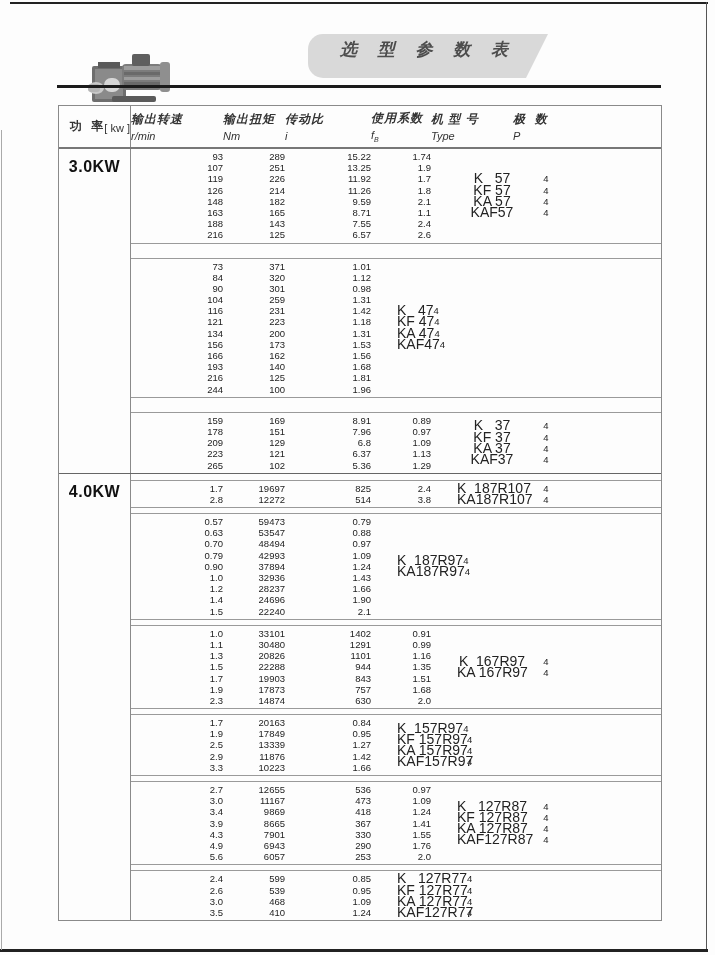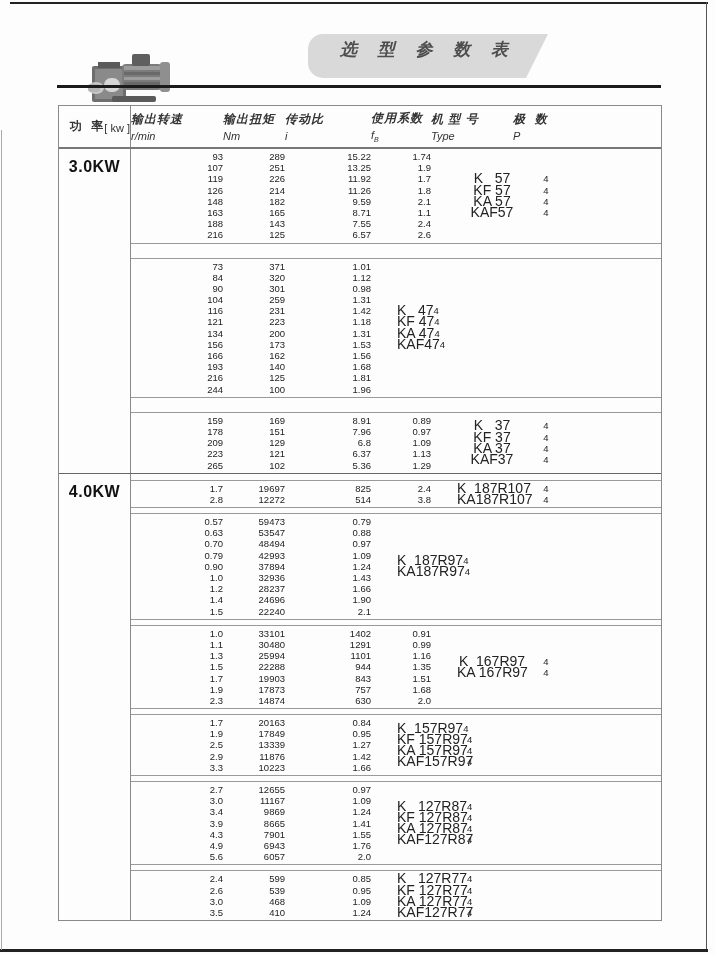--- a/index.html
+++ b/index.html
@@ -385,21 +385,21 @@
                 <div class="line">1.1</div>
                 <div class="line">1.3</div>
                 <div class="line">1.5</div>
                 <div class="line">1.7</div>
                 <div class="line">1.9</div>
                 <div class="line">2.3</div>
               </div>
               <div class="vcol">
                 <div class="line">33101</div>
                 <div class="line">30480</div>
-                <div class="line">25994</div>
+                <div class="line">20826</div>
                 <div class="line">22288</div>
                 <div class="line">19903</div>
                 <div class="line">17873</div>
                 <div class="line">14874</div>
               </div>
               <div class="vcol">
                 <div class="line">1402</div>
                 <div class="line">1291</div>
                 <div class="line">1101</div>
                 <div class="line">944</div>
@@ -481,20 +481,29 @@
               <div class="vcol">
                 <div class="line">12655</div>
                 <div class="line">11167</div>
                 <div class="line">9869</div>
                 <div class="line">8665</div>
                 <div class="line">7901</div>
                 <div class="line">6943</div>
                 <div class="line">6057</div>
               </div>
               <div class="vcol">
+                <div class="line">536</div>
+                <div class="line">473</div>
+                <div class="line">418</div>
+                <div class="line">367</div>
+                <div class="line">330</div>
+                <div class="line">290</div>
+                <div class="line">253</div>
+              </div>
+              <div class="vcol">
                 <div class="line">0.97</div>
                 <div class="line">1.09</div>
                 <div class="line">1.24</div>
                 <div class="line">1.41</div>
                 <div class="line">1.55</div>
                 <div class="line">1.76</div>
                 <div class="line">2.0</div>
               </div>
               <div class="type-wrap">
                 <div class="trow">

